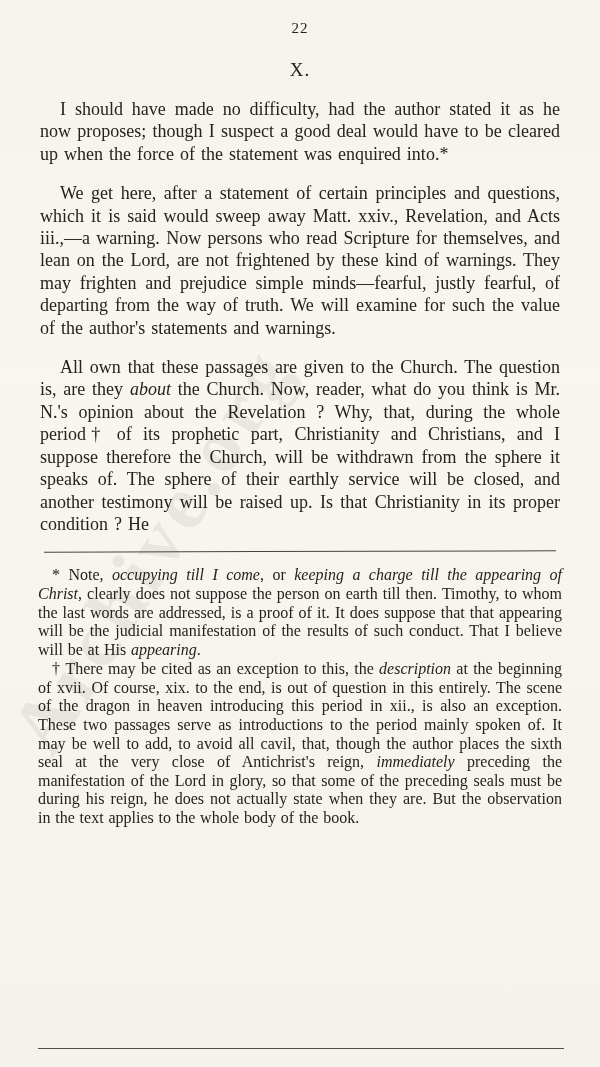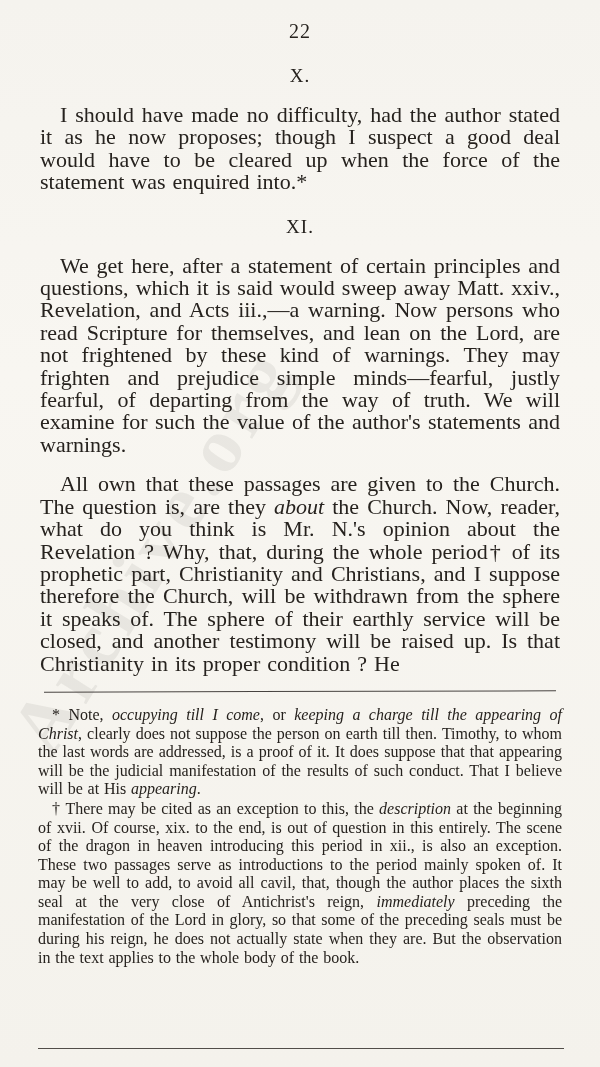--- a/index.html
+++ b/index.html
@@ -17,33 +17,33 @@
     color: #26221e;
     overflow: hidden;
   }
   .content {
     position: relative;
     z-index: 2;
     padding: 20px 40px 0 40px;
   }
   .page-number {
     text-align: center;
-    font-size: 20px;
+    font-size: 15px;
     letter-spacing: 1px;
     margin: 0 0 14px 0;
   }
   .section-heading {
     text-align: center;
     font-size: 19px;
     font-weight: normal;
     margin: 22px 0 12px 0;
     letter-spacing: 1px;
   }
   .body-para {
-    font-size: 22px;
+    font-size: 18px;
     line-height: 22.4px;
     text-align: justify;
     text-indent: 20px;
     margin: 17px 0 2px 0;
     word-spacing: 1.5px;
   }
   .body-para i { }
   .footnote-separator {
     border: none;
     border-top: 1px solid #474340;
@@ -99,21 +99,20 @@
   <div class="watermark">Archive.org</div>
 
   <div class="content">
 
     <div class="page-number">22</div>
 
     <h2 class="section-heading">X.</h2>
 
     <p class="body-para"><span>I should have made no difficulty, had the author stated it as he now proposes; though I suspect a good deal would have to be cleared up when the force of the statement was enquired into.*</span></p>
 
-    <h2 class="section-heading">XI.</h2>
 
     <p class="body-para"><span>We get here, after a statement of certain principles and questions, which it is said would sweep away Matt. xxiv., Revelation, and Acts iii.,—a warning.  Now persons who read Scripture for themselves, and lean on the Lord, are not frightened by these kind of warnings. They may frighten and prejudice simple minds—fearful, justly fearful, of departing from the way of truth.  We will examine for such the value of the author's statements and warnings.</span></p>
 
     <p class="body-para"><span>All own that these passages are given to the Church. The question is, are they </span><i>about</i><span> the Church.  Now, reader, what do you think is Mr. N.'s opinion about the Revelation ?  Why, that, during the whole period† of its prophetic part, Christianity and Christians, and I suppose therefore the Church, will be withdrawn from the sphere it speaks of.  The sphere of their earthly service will be closed, and another testimony will be raised up.  Is that Christianity in its proper condition ?  He</span></p>
 
     <hr class="footnote-separator">
   </div>
 
   <div class="footnotes">
     <p class="footnote-para"><span>* Note, </span><i>occupying till I come</i><span>, or </span><i>keeping a charge till the appearing of Christ</i><span>, clearly does not suppose the person on earth till then.  Timothy, to whom the last words are addressed, is a proof of it.  It does suppose that that appearing will be the judicial manifestation of the results of such conduct.  That I believe will be at His </span><i>appearing</i><span>.</span></p>

